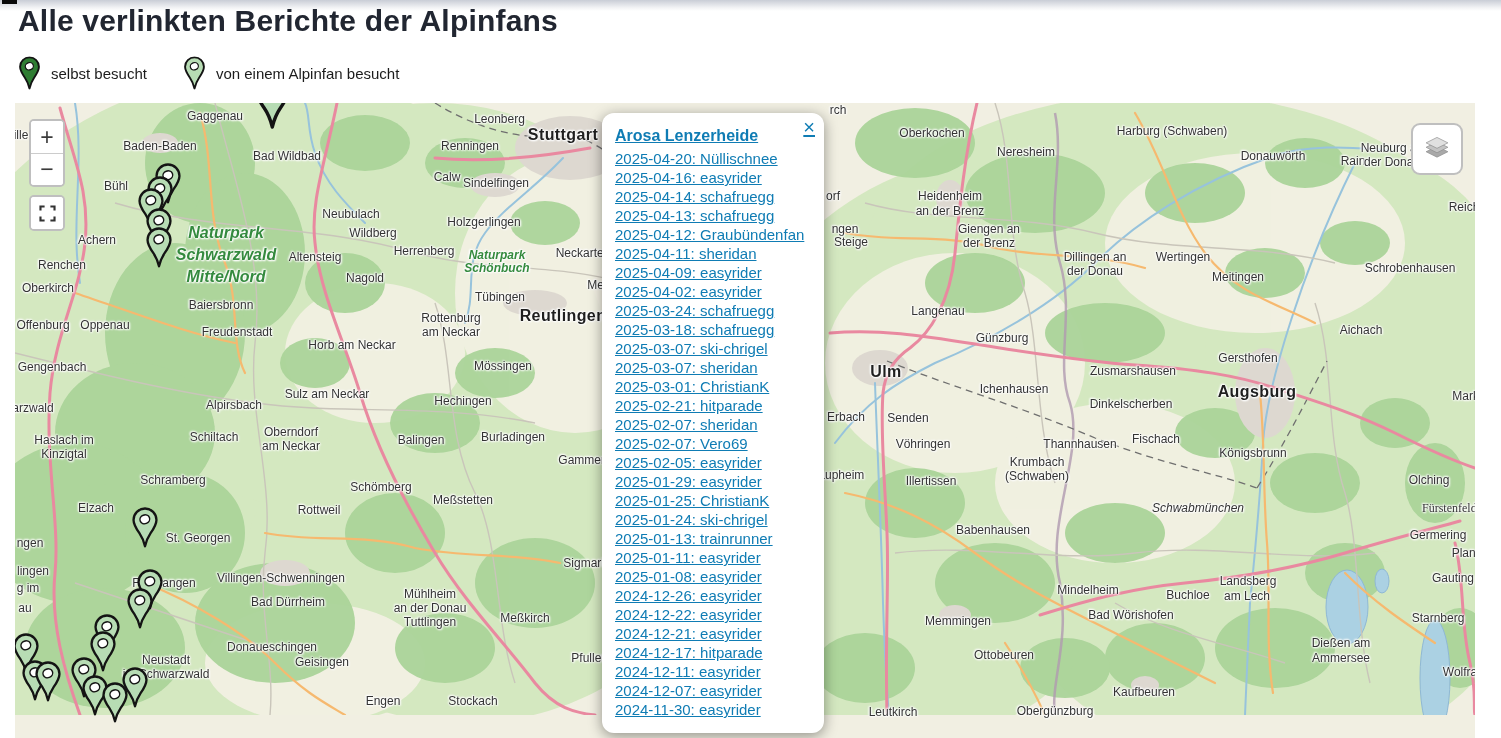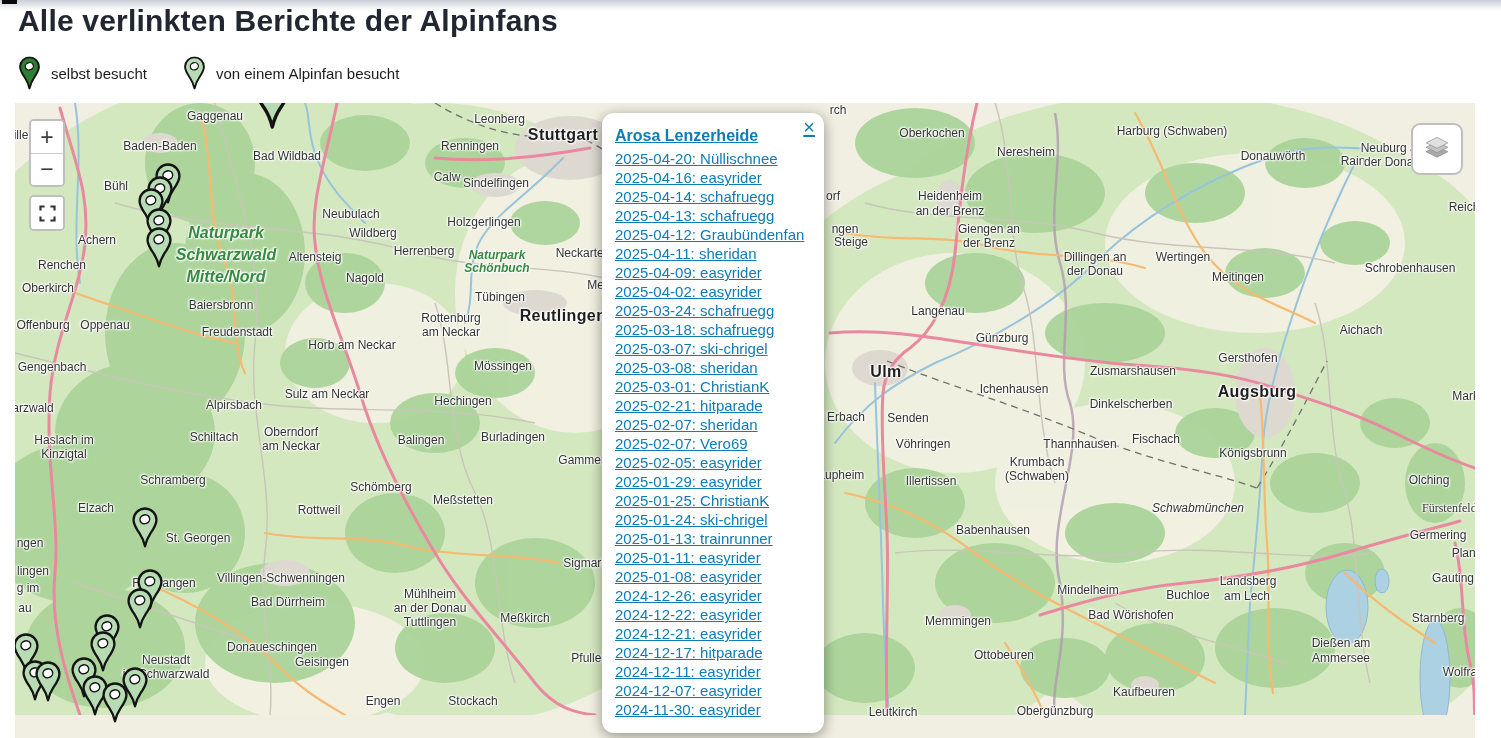--- a/index.html
+++ b/index.html
@@ -462,21 +462,21 @@
         <a class="pi" href="#">2025-04-16: easyrider</a>
         <a class="pi" href="#">2025-04-14: schafruegg</a>
         <a class="pi" href="#">2025-04-13: schafruegg</a>
         <a class="pi" href="#">2025-04-12: Graubündenfan</a>
         <a class="pi" href="#">2025-04-11: sheridan</a>
         <a class="pi" href="#">2025-04-09: easyrider</a>
         <a class="pi" href="#">2025-04-02: easyrider</a>
         <a class="pi" href="#">2025-03-24: schafruegg</a>
         <a class="pi" href="#">2025-03-18: schafruegg</a>
         <a class="pi" href="#">2025-03-07: ski-chrigel</a>
-        <a class="pi" href="#">2025-03-08: sheridan</a>
+        <a class="pi" href="#">2025-03-07: sheridan</a>
         <a class="pi" href="#">2025-03-01: ChristianK</a>
         <a class="pi" href="#">2025-02-21: hitparade</a>
         <a class="pi" href="#">2025-02-07: sheridan</a>
         <a class="pi" href="#">2025-02-07: Vero69</a>
         <a class="pi" href="#">2025-02-05: easyrider</a>
         <a class="pi" href="#">2025-01-29: easyrider</a>
         <a class="pi" href="#">2025-01-25: ChristianK</a>
         <a class="pi" href="#">2025-01-24: ski-chrigel</a>
         <a class="pi" href="#">2025-01-13: trainrunner</a>
         <a class="pi" href="#">2025-01-11: easyrider</a>

